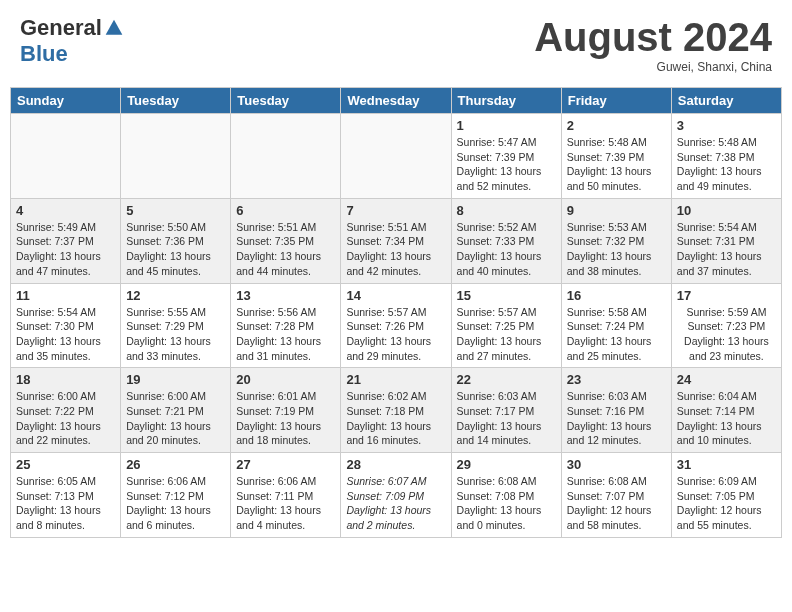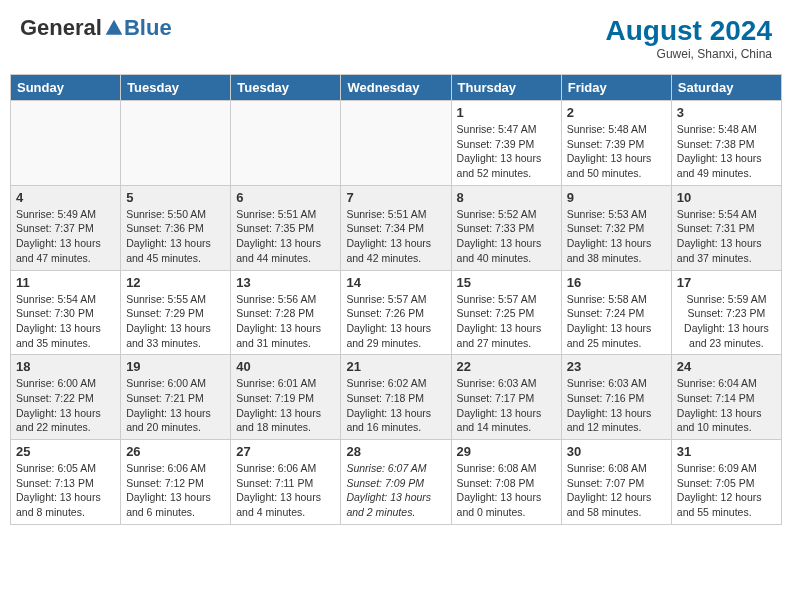--- a/index.html
+++ b/index.html
@@ -12,21 +12,21 @@
     }
     .header {
       display: flex;
       justify-content: space-between;
       align-items: flex-start;
       margin-bottom: 8px;
       padding: 5px 10px;
     }
     .logo {
       display: flex;
-      flex-direction: row;
+      flex-direction: column;
       align-items: flex-start;
     }
     .logo-text {
       display: flex;
       align-items: center;
     }
     .logo-general {
       font-size: 22px;
       font-weight: bold;
       color: #333;
@@ -38,23 +38,23 @@
     }
     .logo-icon {
       width: 20px;
       height: 20px;
       margin-left: 2px;
     }
     .title-block {
       text-align: right;
     }
     .month-title {
-      font-size: 28px;
-      font-weight: bold;
-      color: #0369a1;
+      font-size: 40px;
+      font-weight: bold;
+      color: #404040;
     }
     .subtitle {
       font-size: 12px;
       color: #444;
     }
     .calendar {
       width: 100%;
       border-collapse: collapse;
     }
     .calendar th {
@@ -266,21 +266,21 @@
 and 22 minutes.</div>
           </td>
           <td>
             <span class="day-num">19</span>
             <div class="day-info" style="white-space: pre-line;">Sunrise: 6:00 AM
 Sunset: 7:21 PM
 Daylight: 13 hours
 and 20 minutes.</div>
           </td>
           <td>
-            <span class="day-num">40</span>
+            <span class="day-num">20</span>
             <div class="day-info" style="white-space: pre-line;">Sunrise: 6:01 AM
 Sunset: 7:19 PM
 Daylight: 13 hours
 and 18 minutes.</div>
           </td>
           <td>
             <span class="day-num">21</span>
             <div class="day-info" style="white-space: pre-line;">Sunrise: 6:02 AM
 Sunset: 7:18 PM
 Daylight: 13 hours

